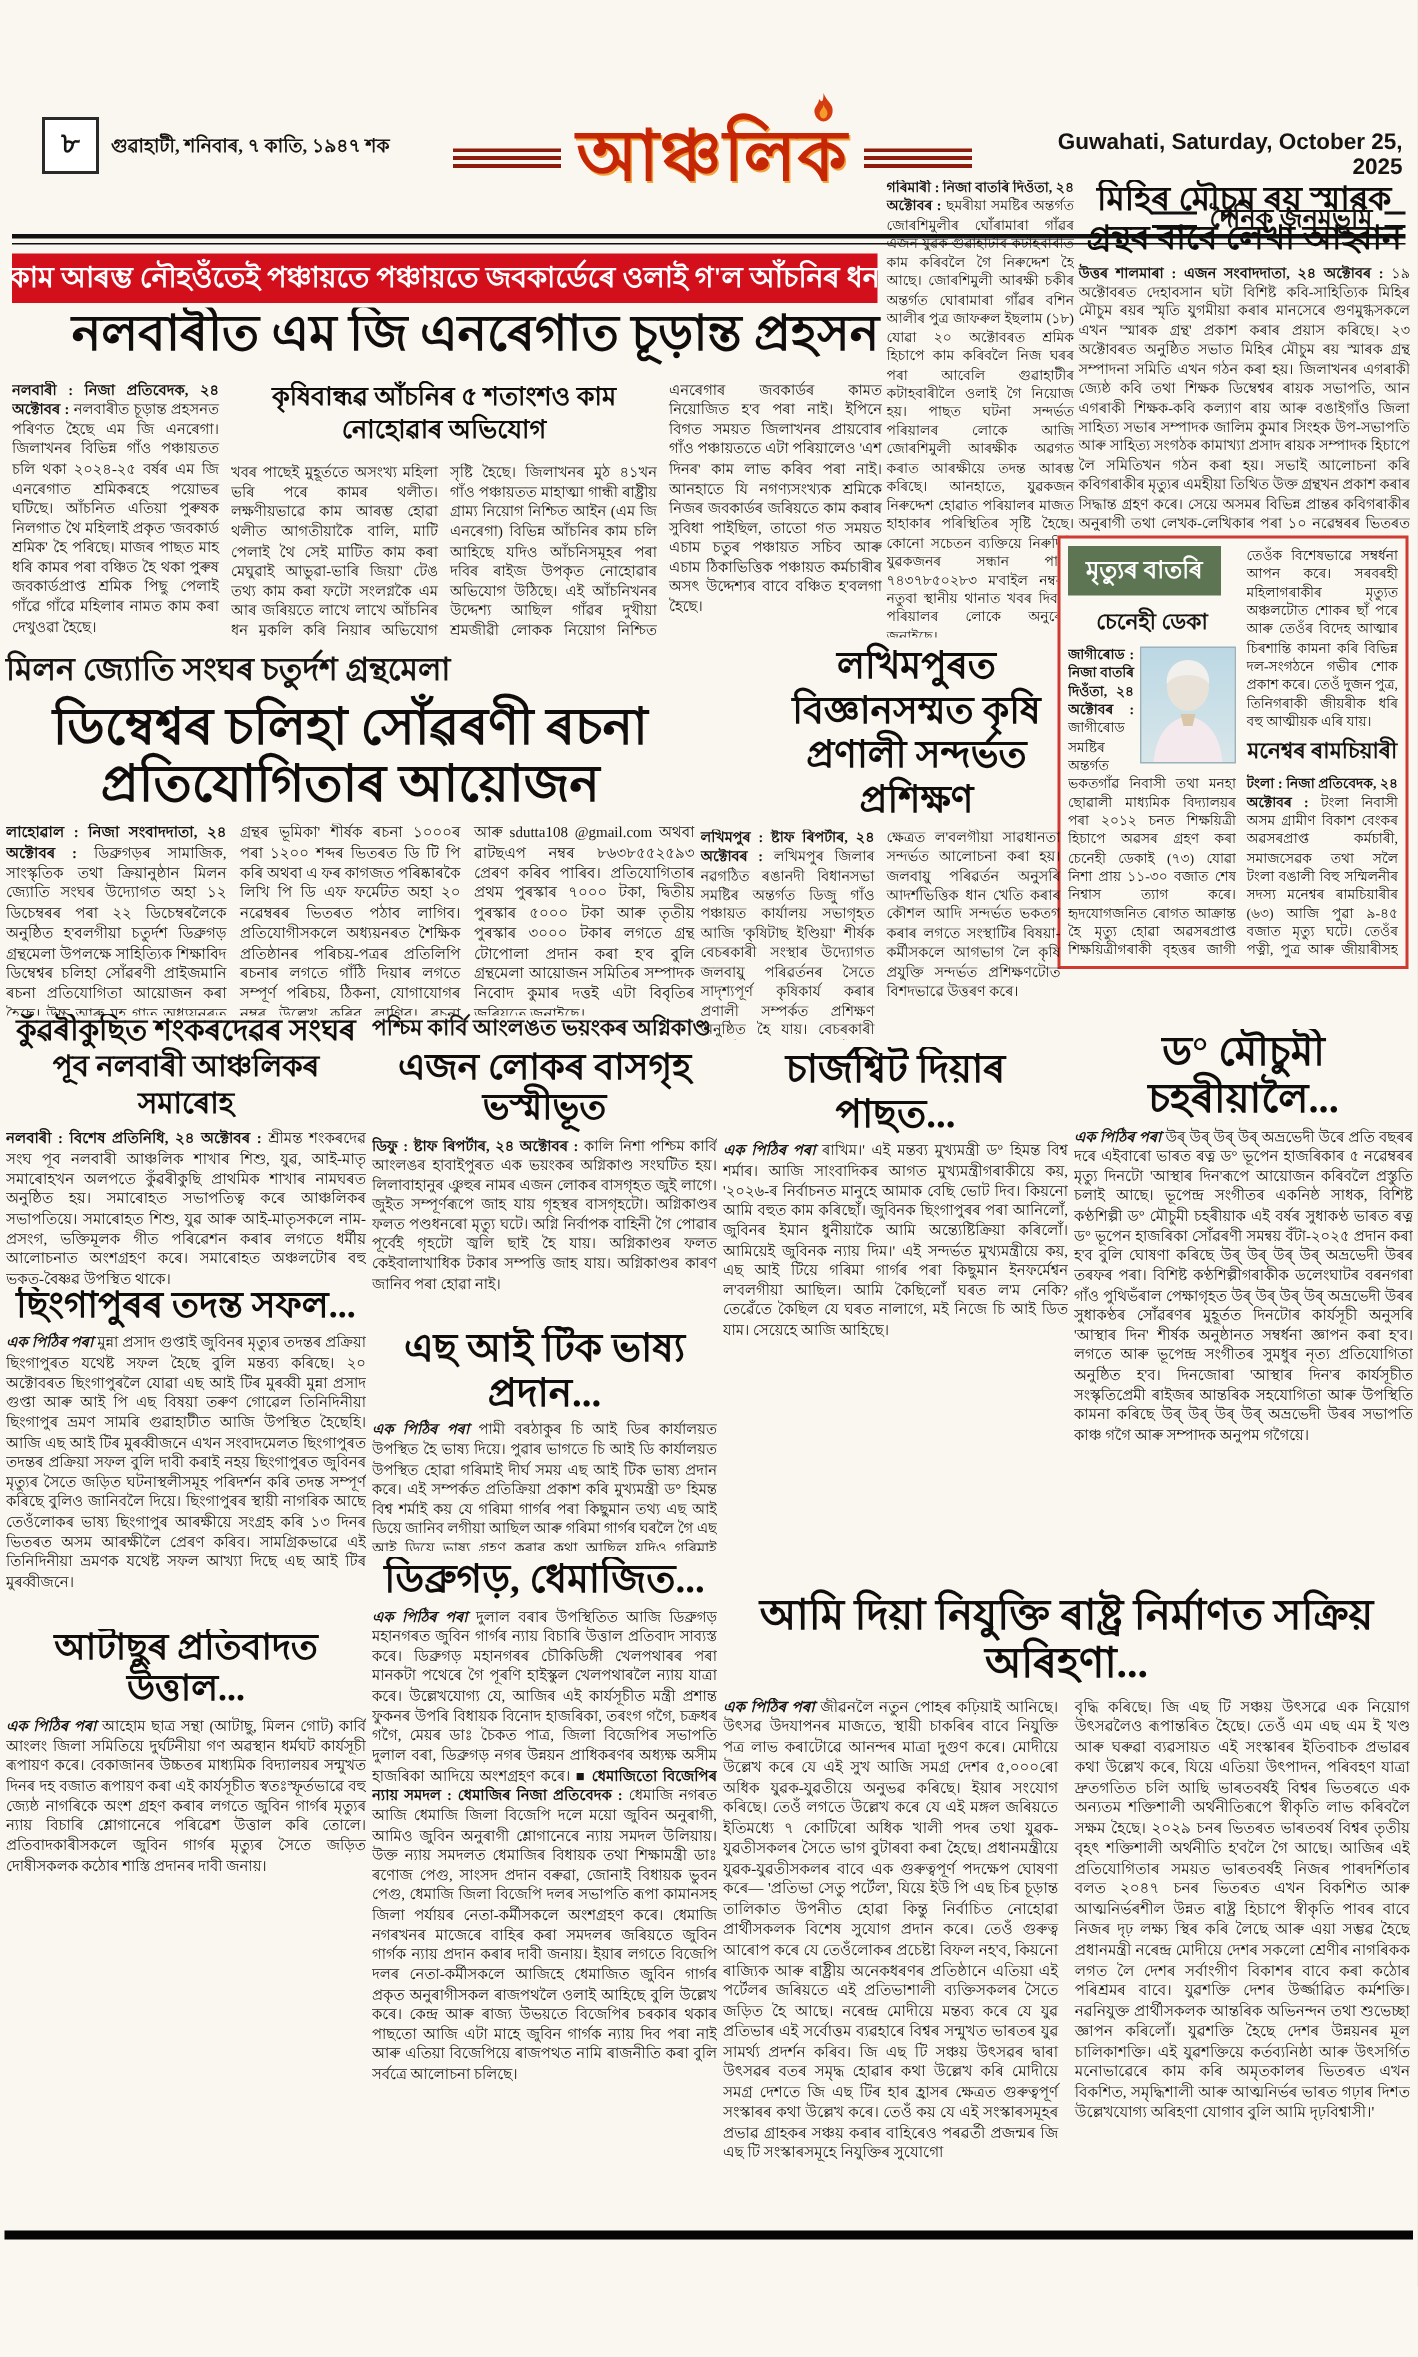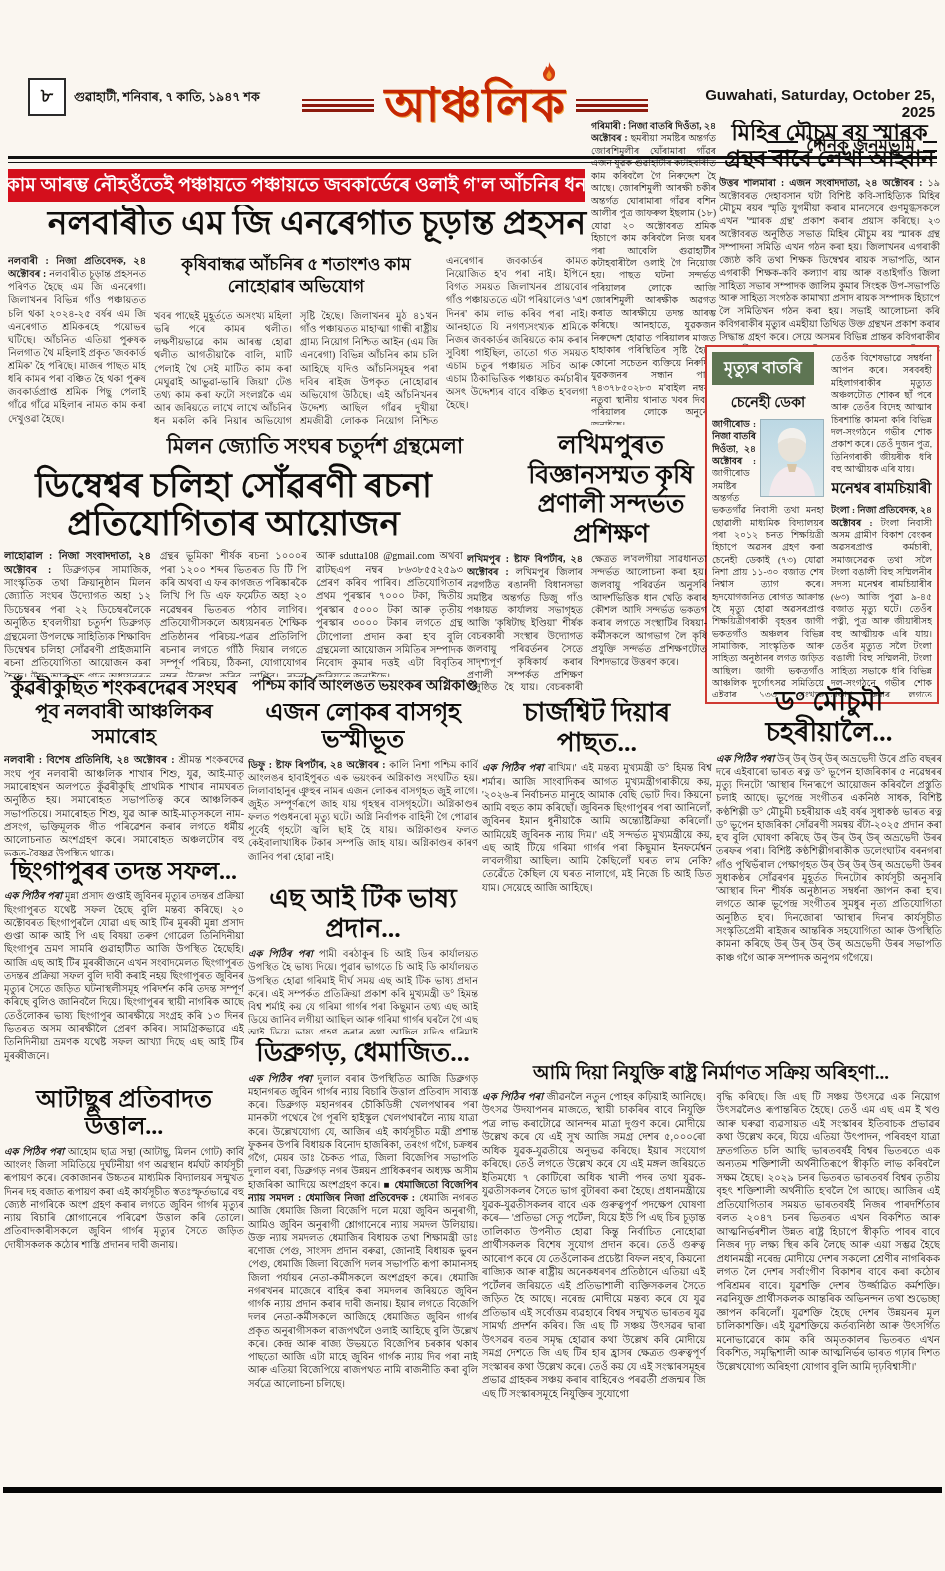--- a/index.html
+++ b/index.html
@@ -14,21 +14,21 @@
   .date-en{font-size:15px;font-weight:bold;font-family:"Liberation Sans",sans-serif;text-align:right;}
   .paper-name-row{display:flex;align-items:center;gap:8px;justify-content:flex-end;}
   .eqline{display:inline-block;width:30px;height:7px;border-top:2px solid #111;border-bottom:2px solid #111;}
   .eqline.short{width:14px;}
   .paper-name{font-size:17px;font-weight:bold;}
   .rule-thick{background:#111;height:3px;}
   .rule-thin{background:#111;height:1px;}
   
   .banner{background:#d40f1c;color:#fff;font-weight:bold;font-size:19px;display:flex;align-items:center;justify-content:center;white-space:nowrap;}
   .hl{font-weight:bold;color:#100e0c;text-align:center;line-height:1.14;}
-  .kicker{font-weight:bold;text-align:right;}
+  .kicker{font-weight:bold;text-align:left;}
   .body-txt{font-size:9.8px;line-height:1.34;text-align:justify;}
   .dl{font-weight:bold;}
   .lead{font-weight:bold;font-style:italic;font-family:Liberation Serif, serif;}
   .cols{display:flex;}
   .cols>div{flex:1;min-width:0;}
   .ovh{overflow:hidden;}
   
   .deathbox{border:2px solid #cf3a33;background:#fbf7f1;padding:5px;box-sizing:border-box;}
   .death-title{display:inline-block;background:#5e7553;color:#fff;font-weight:bold;font-size:16px;padding:3px 12px;margin-bottom:4px;}
   .death-name{font-weight:bold;font-size:14.5px;text-align:center;margin:2px 0 3px 0;}
@@ -93,21 +93,21 @@
   </div>
 
   <div class="abs ovh" style="left:719px;top:120px;width:221px;height:234px;">
     <div class="hl" style="font-size:22px;line-height:1.2;margin-bottom:4px;">মিহিৰ মৌচুম ৰয় স্মাৰক গ্ৰন্থৰ বাবে লেখা আহ্বান</div>
     <p class="body-txt" style="font-size:9.6px;">
       <b class="dl">উত্তৰ শালমাৰা : এজন সংবাদদাতা, ২৪ অক্টোবৰ :</b>
       <span>১৯ অক্টোবৰত দেহাবসান ঘটা বিশিষ্ট কবি-সাহিত্যিক মিহিৰ মৌচুম ৰয়ৰ স্মৃতি যুগমীয়া কৰাৰ মানসেৰে গুণমুগ্ধসকলে এখন 'স্মাৰক গ্ৰন্থ' প্ৰকাশ কৰাৰ প্ৰয়াস কৰিছে। ২৩ অক্টোবৰত অনুষ্ঠিত সভাত মিহিৰ মৌচুম ৰয় স্মাৰক গ্ৰন্থ সম্পাদনা সমিতি এখন গঠন কৰা হয়। জিলাখনৰ এগৰাকী জ্যেষ্ঠ কবি তথা শিক্ষক ডিম্বেশ্বৰ ৰায়ক সভাপতি, আন এগৰাকী শিক্ষক-কবি কল্যাণ ৰায় আৰু বঙাইগাঁও জিলা সাহিত্য সভাৰ সম্পাদক জালিম কুমাৰ সিংহক উপ-সভাপতি আৰু সাহিত্য সংগঠক কামাখ্যা প্ৰসাদ ৰায়ক সম্পাদক হিচাপে লৈ সমিতিখন গঠন কৰা হয়। সভাই আলোচনা কৰি কবিগৰাকীৰ মৃত্যুৰ এমহীয়া তিথিত উক্ত গ্ৰন্থখন প্ৰকাশ কৰাৰ সিদ্ধান্ত গ্ৰহণ কৰে। সেয়ে অসমৰ বিভিন্ন প্ৰান্তৰ কবিগৰাকীৰ অনুৰাগী তথা লেখক-লেখিকাৰ পৰা ১০ নৱেম্বৰৰ ভিতৰত পোৱাকৈ তেওঁৰ জীৱন, কাব্য প্ৰতিভা তথা কৰ্মজীৱন সম্পৰ্কে লিখনি আৰু কবিতা সভাপতি ডিম্বেশ্বৰ ৰায় (ৰাবলগাঁও ডাক- উত্তৰ শালমাৰা, জিলা-বঙাইগাঁও পিন ৭৮৩৩৮৩, হোৱাটছএপ নম্বৰ ৯৩৬০৫১৬৬৬৪) আৰু সম্পাদক কামাখ্যা প্ৰসাদ ৰায় (অভয়াপুৰী উচ্চতৰ মাধ্যমিক আৰু বহুমুখী বিদ্যালয়, অভয়াপুৰী, জিলা বঙাইগাঁও পিন, ৭৮৩৩৮৪, হোৱাটছ এপন নম্বৰ ৯১৭০৬৯৫৭০৯১)ৰ ঠিকনাত প্ৰেৰণ কৰিবলৈ আহ্বান জনাইছে।</span>
     </p>
   </div>
 
-  <div class="abs deathbox ovh" style="left:705px;top:345px;width:234px;height:359px;">
+  <div class="abs deathbox ovh" style="left:705px;top:357px;width:234px;height:289px;">
     <div class="cols" style="gap:7px;height:100%;">
       <div class="ovh" style="flex:0 0 112px;">
         <div class="death-title">মৃত্যুৰ বাতৰি</div>
         <div class="death-name">চেনেহী ডেকা</div>
         <div class="body-txt" style="font-size:9.2px;">
           <span class="photo">
             <svg width="62" height="76" viewBox="0 0 62 76">
               <ellipse cx="31" cy="26" rx="14" ry="16" fill="#e8e2d8"></ellipse>
               <path d="M31 8 C20 8 16 18 17 24 C22 16 40 16 45 24 C46 18 42 8 31 8 Z" fill="#f2f0ec"></path>
               <path d="M8 76 C10 54 22 46 31 46 C40 46 52 54 54 76 Z" fill="#f4e9ec"></path>
@@ -212,21 +212,21 @@
     <div class="hl" style="font-size:26px;margin-bottom:4px;">ডিব্ৰুগড়, ধেমাজিত...</div>
     <p class="body-txt" style="font-size:9.9px;">
       <span class="lead">এক পিঠিৰ পৰা</span>
       <span>দুলাল বৰাৰ উপস্থিতিত আজি ডিব্ৰুগড় মহানগৰত জুবিন গাৰ্গৰ ন্যায় বিচাৰি উত্তাল প্ৰতিবাদ সাব্যস্ত কৰে। ডিব্ৰুগড় মহানগৰৰ চৌকিডিঙ্গী খেলপথাৰৰ পৰা মানকটা পথেৰে গৈ পূৰণি হাইস্কুল খেলপথাৰলৈ ন্যায় যাত্ৰা কৰে। উল্লেখযোগ্য যে, আজিৰ এই কাৰ্যসূচীত মন্ত্ৰী প্ৰশান্ত ফুকনৰ উপৰি বিধায়ক বিনোদ হাজৰিকা, তৰংগ গগৈ, চক্ৰধৰ গগৈ, মেয়ৰ ডাঃ চৈকত পাত্ৰ, জিলা বিজেপিৰ সভাপতি দুলাল বৰা, ডিব্ৰুগড় নগৰ উন্নয়ন প্ৰাধিকৰণৰ অধ্যক্ষ অসীম হাজৰিকা আদিয়ে অংশগ্ৰহণ কৰে। ■</span>
       <b class="dl">ধেমাজিতো বিজেপিৰ ন্যায় সমদল : ধেমাজিৰ নিজা প্ৰতিবেদক :</b>
       <span>ধেমাজি নগৰত আজি ধেমাজি জিলা বিজেপি দলে ময়ো জুবিন অনুৰাগী, আমিও জুবিন অনুৰাগী শ্লোগানেৰে ন্যায় সমদল উলিয়ায়। উক্ত ন্যায় সমদলত ধেমাজিৰ বিধায়ক তথা শিক্ষামন্ত্ৰী ডাঃ ৰণোজ পেগু, সাংসদ প্ৰদান বৰুৱা, জোনাই বিধায়ক ভুবন পেগু, ধেমাজি জিলা বিজেপি দলৰ সভাপতি ৰূপা কামানসহ জিলা পৰ্যায়ৰ নেতা-কৰ্মীসকলে অংশগ্ৰহণ কৰে। ধেমাজি নগৰখনৰ মাজেৰে বাহিৰ কৰা সমদলৰ জৰিয়তে জুবিন গাৰ্গক ন্যায় প্ৰদান কৰাৰ দাবী জনায়। ইয়াৰ লগতে বিজেপি দলৰ নেতা-কৰ্মীসকলে আজিহে ধেমাজিত জুবিন গাৰ্গৰ প্ৰকৃত অনুৰাগীসকল ৰাজপথলৈ ওলাই আহিছে বুলি উল্লেখ কৰে। কেন্দ্ৰ আৰু ৰাজ্য উভয়তে বিজেপিৰ চৰকাৰ থকাৰ পাছতো আজি এটা মাহে জুবিন গাৰ্গক ন্যায় দিব পৰা নাই আৰু এতিয়া বিজেপিয়ে ৰাজপথত নামি ৰাজনীতি কৰা বুলি সৰ্বত্ৰে আলোচনা চলিছে।</span>
     </p>
   </div>
 
   <div class="abs" style="left:482px;top:1062px;width:458px;">
-    <div class="hl" style="font-size:19px;margin-bottom:6px;">আমি দিয়া নিযুক্তি ৰাষ্ট্ৰ নিৰ্মাণত সক্ৰিয় অৰিহণা...</div>
+    <div class="hl" style="font-size:28px;margin-bottom:6px;">আমি দিয়া নিযুক্তি ৰাষ্ট্ৰ নিৰ্মাণত সক্ৰিয় অৰিহণা...</div>
     <div class="cols ovh" style="gap:11px;height:370px;">
       <div class="body-txt" style="font-size:10.1px;">
         <p><span class="lead">এক পিঠিৰ পৰা</span>
         <span>জীৱনলৈ নতুন পোহৰ কঢ়িয়াই আনিছে। উৎসৱ উদযাপনৰ মাজতে, স্থায়ী চাকৰিৰ বাবে নিযুক্তি পত্ৰ লাভ কৰাটোৱে আনন্দৰ মাত্ৰা দুগুণ কৰে। মোদীয়ে উল্লেখ কৰে যে এই সুখ আজি সমগ্ৰ দেশৰ ৫,০০০ৰো অধিক যুৱক-যুৱতীয়ে অনুভৱ কৰিছে। ইয়াৰ সংযোগ কৰিছে। তেওঁ লগতে উল্লেখ কৰে যে এই মঙ্গল জৰিয়তে ইতিমধ্যে ৭ কোটিৰো অধিক খালী পদৰ তথা যুৱক-যুৱতীসকলৰ সৈতে ভাগ বুটাৰবা কৰা হৈছে। প্ৰধানমন্ত্ৰীয়ে যুৱক-যুৱতীসকলৰ বাবে এক গুৰুত্বপূৰ্ণ পদক্ষেপ ঘোষণা কৰে— 'প্ৰতিভা সেতু পৰ্টেল', যিয়ে ইউ পি এছ চিৰ চূড়ান্ত তালিকাত উপনীত হোৱা কিন্তু নিৰ্বাচিত নোহোৱা প্ৰাৰ্থীসকলক বিশেষ সুযোগ প্ৰদান কৰে। তেওঁ গুৰুত্ব আৰোপ কৰে যে তেওঁলোকৰ প্ৰচেষ্টা বিফল নহ'ব, কিয়নো ৰাজ্যিক আৰু ৰাষ্ট্ৰীয় অনেকধৰণৰ প্ৰতিষ্ঠানে এতিয়া এই পৰ্টেলৰ জৰিয়তে এই প্ৰতিভাশালী ব্যক্তিসকলৰ সৈতে জড়িত হৈ আছে। নৰেন্দ্ৰ মোদীয়ে মন্তব্য কৰে যে যুৱ প্ৰতিভাৰ এই সৰ্বোত্তম ব্যৱহাৰে বিশ্বৰ সন্মুখত ভাৰতৰ যুৱ সামৰ্থ্য প্ৰদৰ্শন কৰিব। জি এছ টি সঞ্চয় উৎসৱৰ দ্বাৰা উৎসৱৰ বতৰ সমৃদ্ধ হোৱাৰ কথা উল্লেখ কৰি মোদীয়ে সমগ্ৰ দেশতে জি এছ টিৰ হাৰ হ্ৰাসৰ ক্ষেত্ৰত গুৰুত্বপূৰ্ণ সংস্কাৰৰ কথা উল্লেখ কৰে। তেওঁ কয় যে এই সংস্কাৰসমূহৰ প্ৰভাৱ গ্ৰাহকৰ সঞ্চয় কৰাৰ বাহিৰেও পৰৱৰ্তী প্ৰজন্মৰ জি এছ টি সংস্কাৰসমূহে নিযুক্তিৰ সুযোগো</span></p>
       </div>
       <div class="body-txt" style="font-size:10.1px;">বৃদ্ধি কৰিছে। জি এছ টি সঞ্চয় উৎসৱে এক নিয়োগ উৎসৱলৈও ৰূপান্তৰিত হৈছে। তেওঁ এম এছ এম ই খণ্ড আৰু ঘৰুৱা ব্যৱসায়ত এই সংস্কাৰৰ ইতিবাচক প্ৰভাৱৰ কথা উল্লেখ কৰে, যিয়ে এতিয়া উৎপাদন, পৰিবহণ যাত্ৰা দ্ৰুতগতিত চলি আছি ভাৰতবৰ্ষই বিশ্বৰ ভিতৰতে এক অন্যতম শক্তিশালী অৰ্থনীতিৰূপে স্বীকৃতি লাভ কৰিবলৈ সক্ষম হৈছে। ২০২৯ চনৰ ভিতৰত ভাৰতবৰ্ষ বিশ্বৰ তৃতীয় বৃহৎ শক্তিশালী অৰ্থনীতি হ'বলৈ গৈ আছে। আজিৰ এই প্ৰতিযোগিতাৰ সময়ত ভাৰতবৰ্ষই নিজৰ পাৰদৰ্শিতাৰ বলত ২০৪৭ চনৰ ভিতৰত এখন বিকশিত আৰু আত্মনিৰ্ভৰশীল উন্নত ৰাষ্ট্ৰ হিচাপে স্বীকৃতি পাবৰ বাবে নিজৰ দৃঢ় লক্ষ্য স্থিৰ কৰি লৈছে আৰু এয়া সম্ভৱ হৈছে প্ৰধানমন্ত্ৰী নৰেন্দ্ৰ মোদীয়ে দেশৰ সকলো শ্ৰেণীৰ নাগৰিকক লগত লৈ দেশৰ সৰ্বাংগীণ বিকাশৰ বাবে কৰা কঠোৰ পৰিশ্ৰমৰ বাবে। যুৱশক্তি দেশৰ উৰ্জ্জাৱিত কৰ্মশক্তি। নৱনিযুক্ত প্ৰাৰ্থীসকলক আন্তৰিক অভিনন্দন তথা শুভেচ্ছা জ্ঞাপন কৰিলোঁ। যুৱশক্তি হৈছে দেশৰ উন্নয়নৰ মূল চালিকাশক্তি। এই যুৱশক্তিয়ে কৰ্তব্যনিষ্ঠা আৰু উৎসৰ্গিত মনোভাৱেৰে কাম কৰি অমৃতকালৰ ভিতৰত এখন বিকশিত, সমৃদ্ধিশালী আৰু আত্মনিৰ্ভৰ ভাৰত গঢ়াৰ দিশত উল্লেখযোগ্য অৰিহণা যোগাব বুলি আমি দৃঢ়বিশ্বাসী।'</div>
     </div>
   </div>
 
   <div class="abs bottom-rule" style="left:3px;top:1487px;width:939px;height:6px;"></div>

